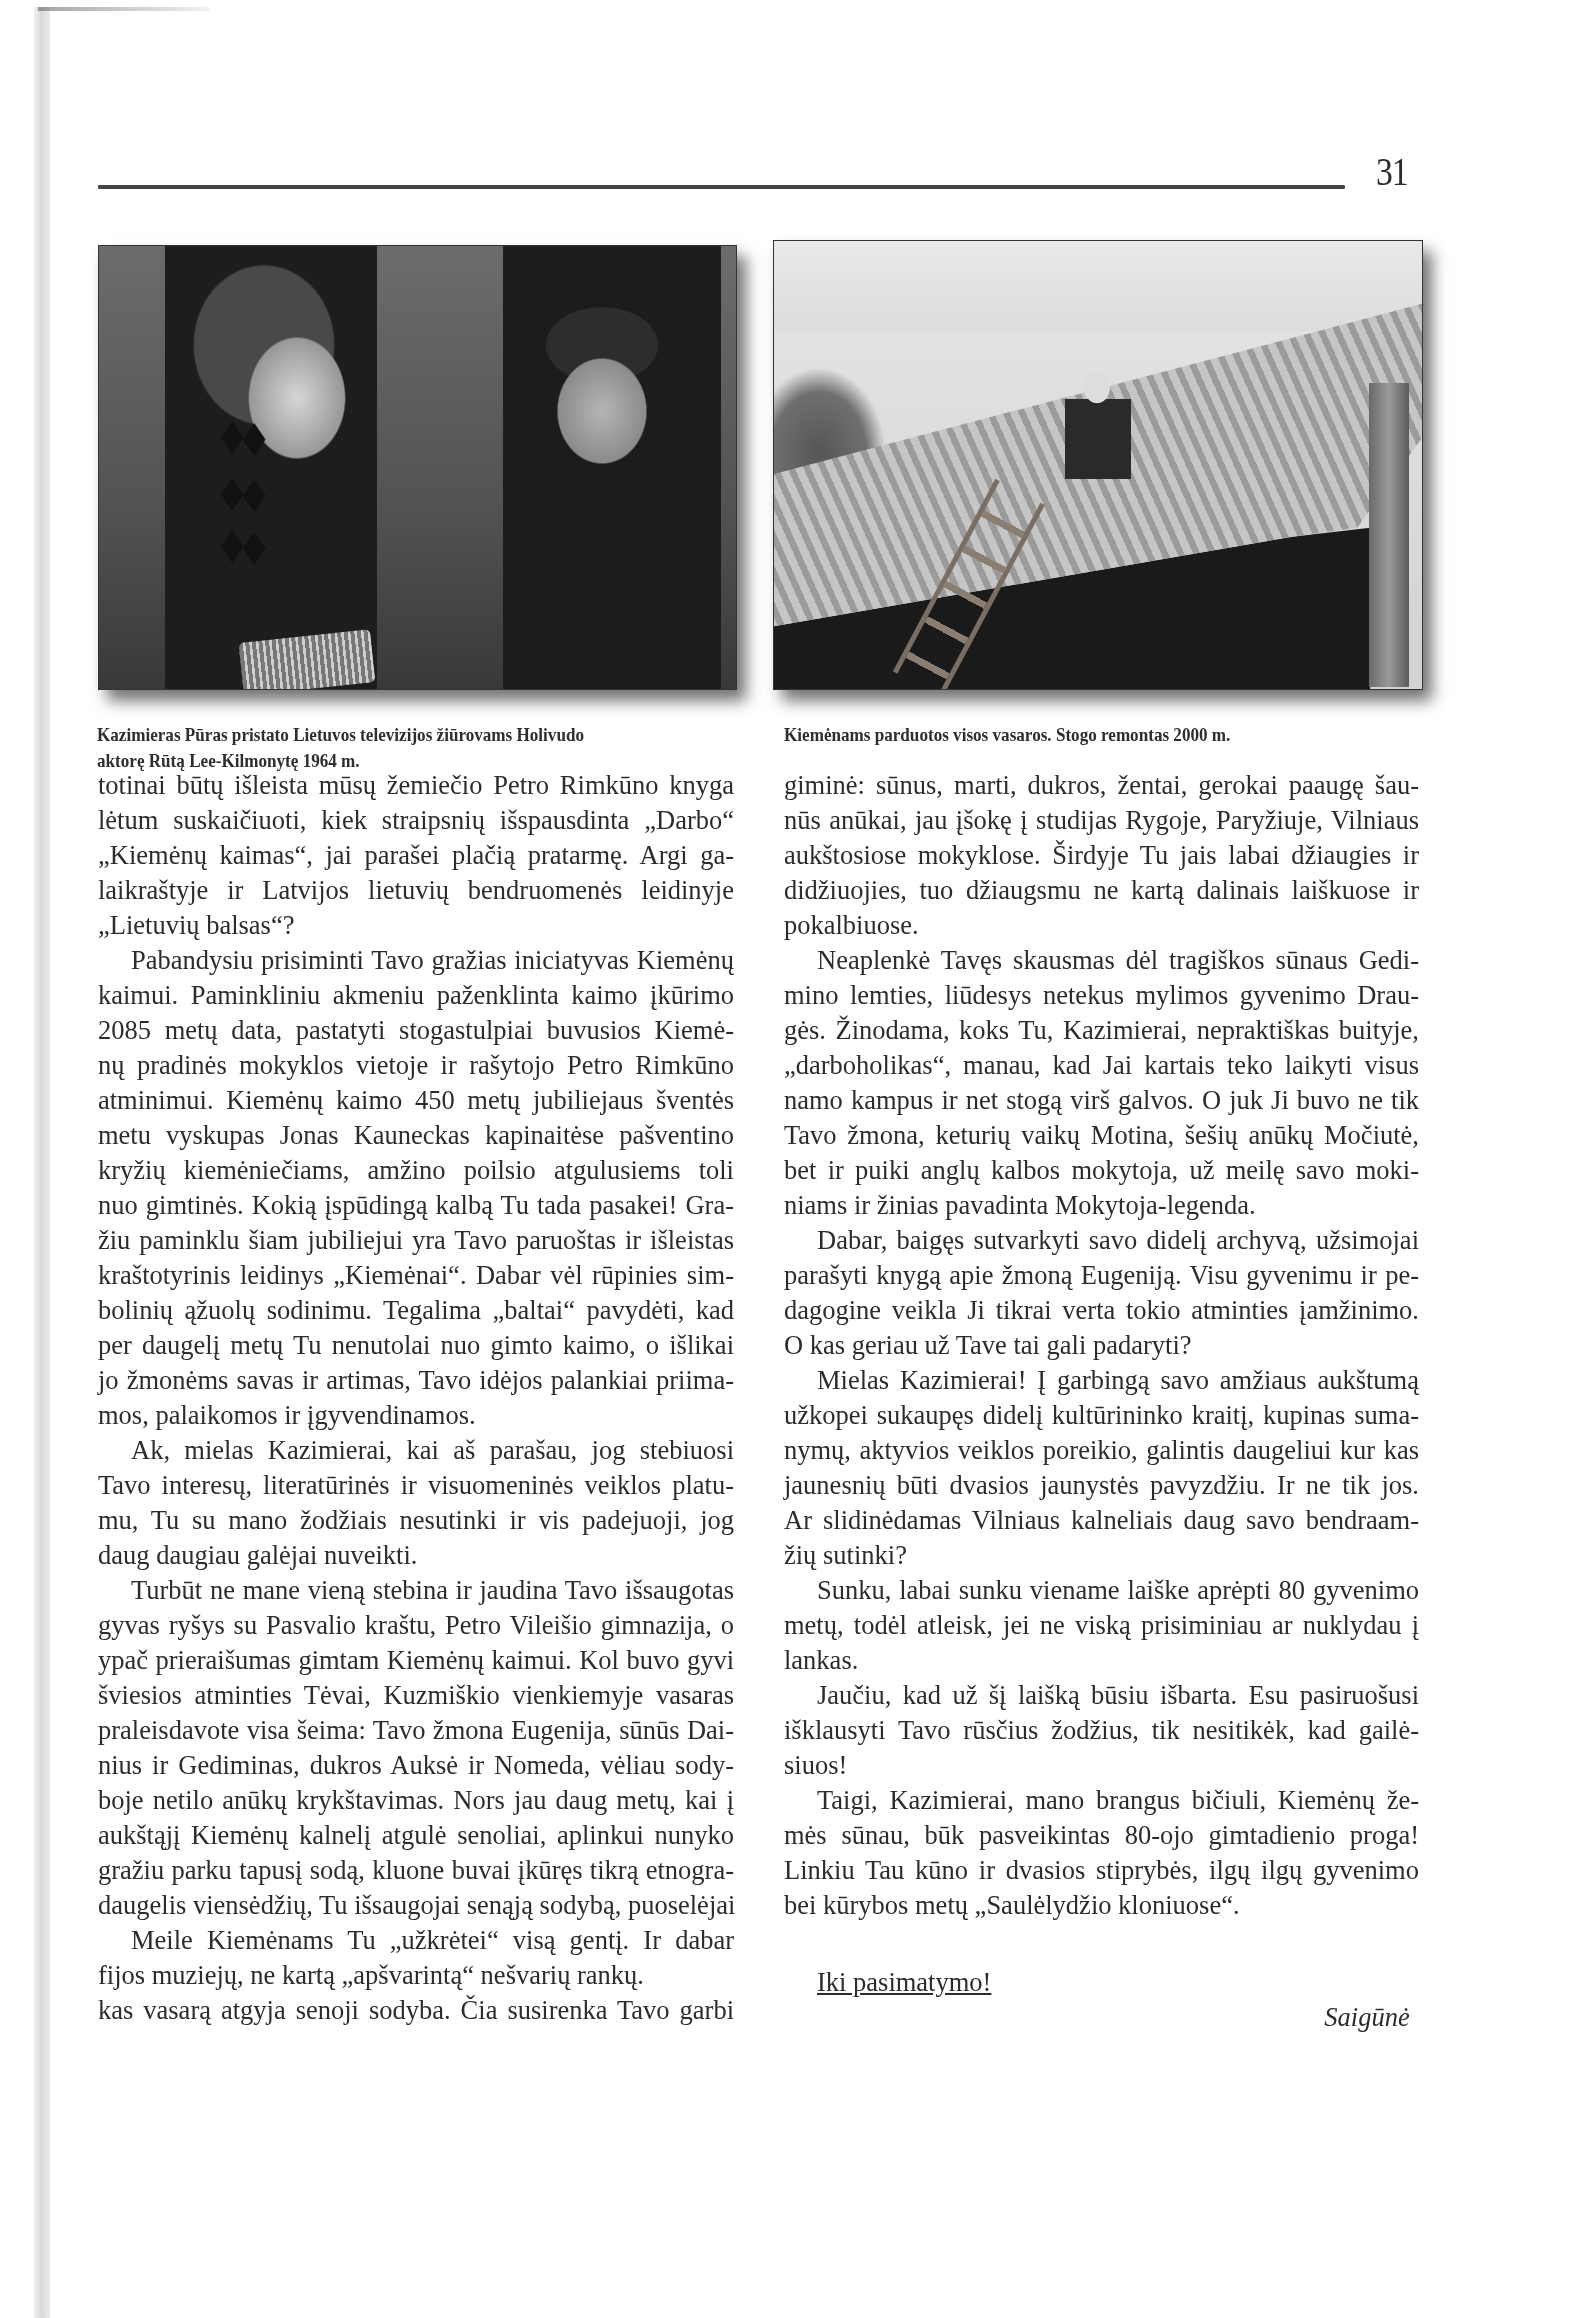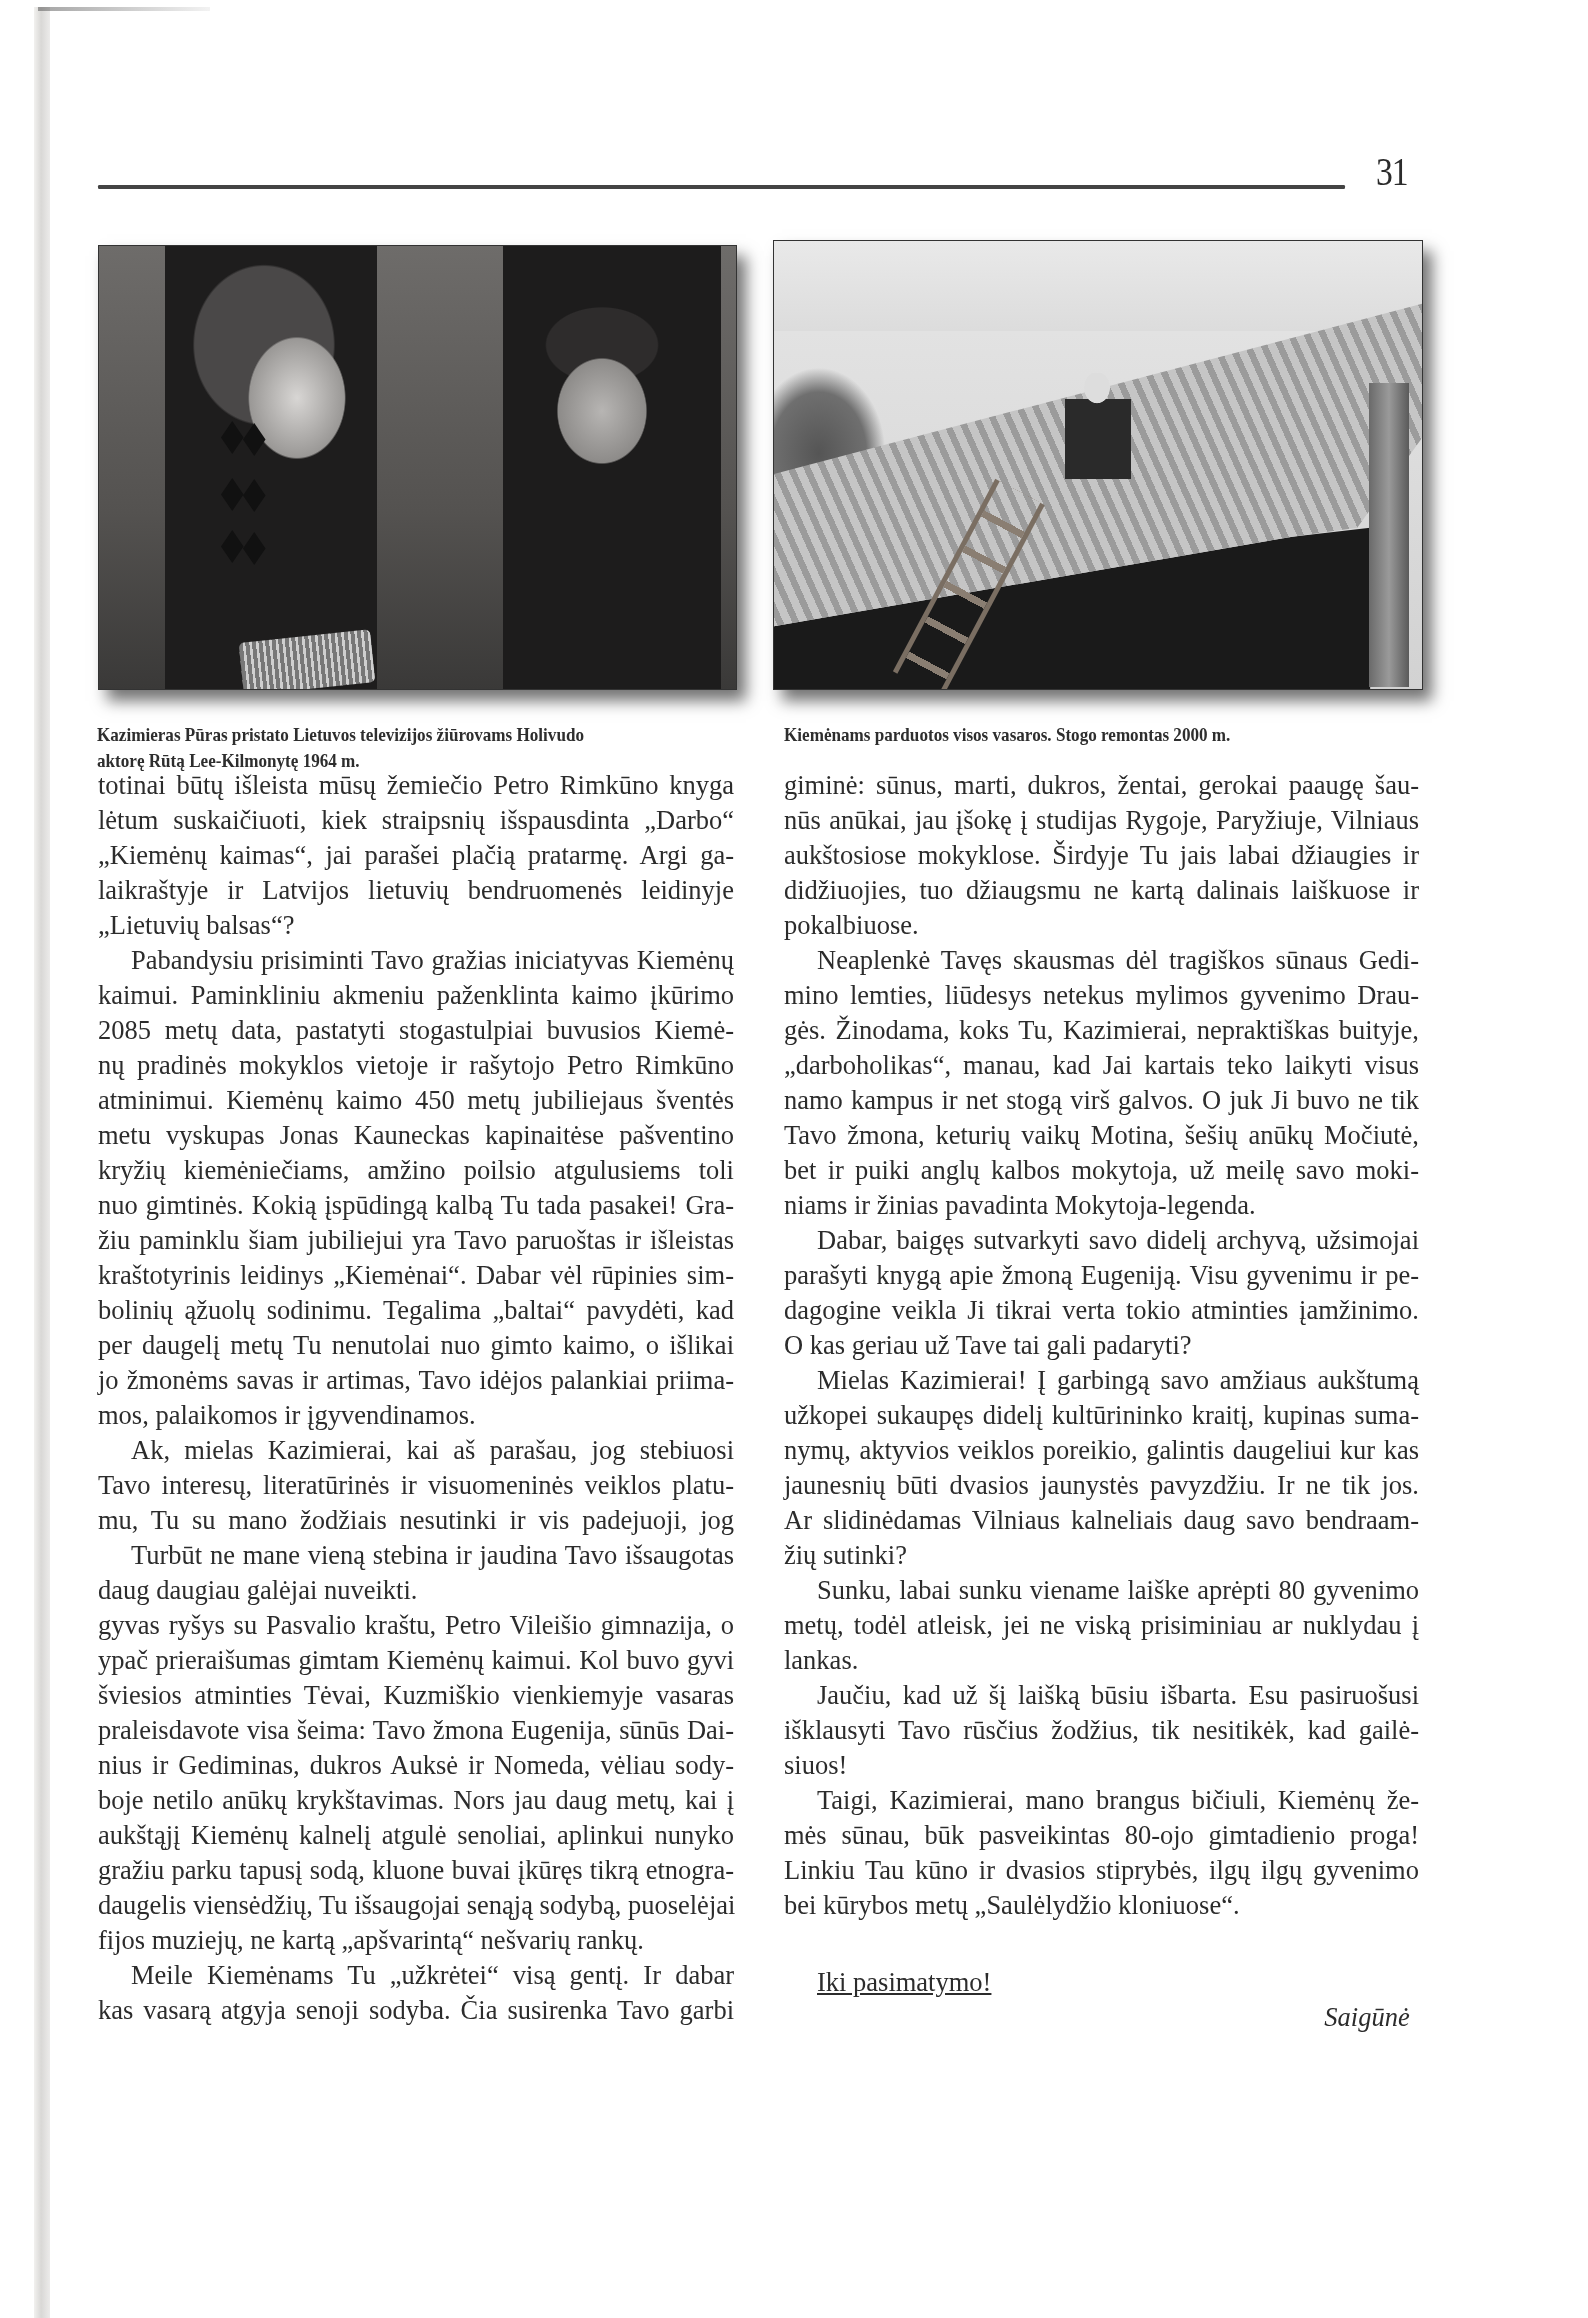--- a/index.html
+++ b/index.html
@@ -166,33 +166,33 @@
     <span class="line">nuo gimtinės. Kokią įspūdingą kalbą Tu tada pasakei! Gra-</span>
     <span class="line">žiu paminklu šiam jubiliejui yra Tavo paruoštas ir išleistas</span>
     <span class="line">kraštotyrinis leidinys „Kiemėnai“. Dabar vėl rūpinies sim-</span>
     <span class="line">bolinių ąžuolų sodinimu. Tegalima „baltai“ pavydėti, kad</span>
     <span class="line">per daugelį metų Tu nenutolai nuo gimto kaimo, o išlikai</span>
     <span class="line">jo žmonėms savas ir artimas, Tavo idėjos palankiai priima-</span>
     <span class="line last">mos, palaikomos ir įgyvendinamos.</span>
     <span class="line indent">Ak, mielas Kazimierai, kai aš parašau, jog stebiuosi</span>
     <span class="line">Tavo interesų, literatūrinės ir visuomeninės veiklos platu-</span>
     <span class="line">mu, Tu su mano žodžiais nesutinki ir vis padejuoji, jog</span>
+    <span class="line last">daug daugiau galėjai nuveikti.</span>
     <span class="line indent">Turbūt ne mane vieną stebina ir jaudina Tavo išsaugotas</span>
-    <span class="line last">daug daugiau galėjai nuveikti.</span>
     <span class="line">gyvas ryšys su Pasvalio kraštu, Petro Vileišio gimnazija, o</span>
     <span class="line">ypač prieraišumas gimtam Kiemėnų kaimui. Kol buvo gyvi</span>
     <span class="line">šviesios atminties Tėvai, Kuzmiškio vienkiemyje vasaras</span>
     <span class="line">praleisdavote visa šeima: Tavo žmona Eugenija, sūnūs Dai-</span>
     <span class="line">nius ir Gediminas, dukros Auksė ir Nomeda, vėliau sody-</span>
     <span class="line">boje netilo anūkų krykštavimas. Nors jau daug metų, kai į</span>
     <span class="line">aukštąjį Kiemėnų kalnelį atgulė senoliai, aplinkui nunyko</span>
     <span class="line">gražiu parku tapusį sodą, kluone buvai įkūręs tikrą etnogra-</span>
     <span class="line" style="letter-spacing: 0px;">daugelis viensėdžių, Tu išsaugojai senąją sodybą, puoselėjai</span>
+    <span class="line indent">Meile Kiemėnams  Tu „užkrėtei“ visą gentį. Ir dabar</span>
     <span class="line last">fijos muziejų, ne kartą „apšvarintą“ nešvarių rankų.</span>
-    <span class="line indent">Meile Kiemėnams  Tu „užkrėtei“ visą gentį. Ir dabar</span>
     <span class="line">kas vasarą atgyja senoji sodyba. Čia susirenka Tavo garbi</span>
   </div>
 <div class="column col-right" id="col-right">
     <span class="line">giminė: sūnus, marti, dukros, žentai, gerokai paaugę šau-</span>
     <span class="line">nūs anūkai, jau įšokę į studijas Rygoje, Paryžiuje, Vilniaus</span>
     <span class="line">aukštosiose mokyklose. Širdyje Tu jais labai džiaugies ir</span>
     <span class="line">didžiuojies, tuo džiaugsmu ne kartą dalinais laiškuose ir</span>
     <span class="line last">pokalbiuose.</span>
     <span class="line indent">Neaplenkė Tavęs skausmas dėl tragiškos sūnaus Gedi-</span>
     <span class="line">mino lemties, liūdesys netekus mylimos gyvenimo Drau-</span>

